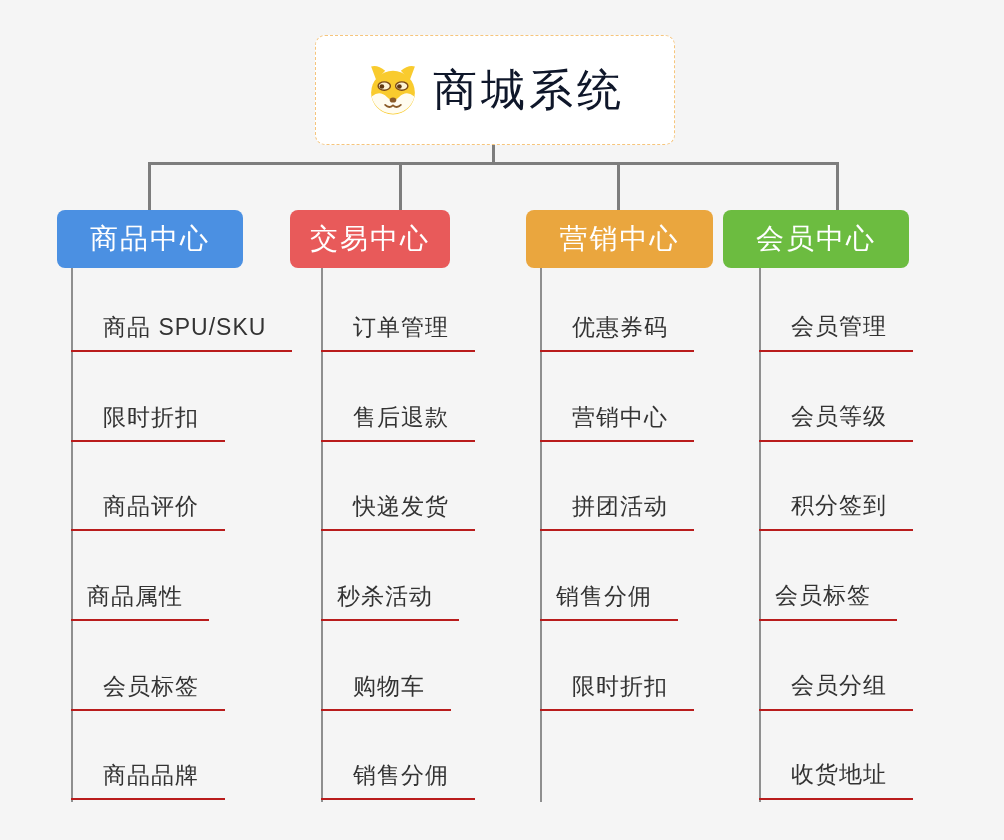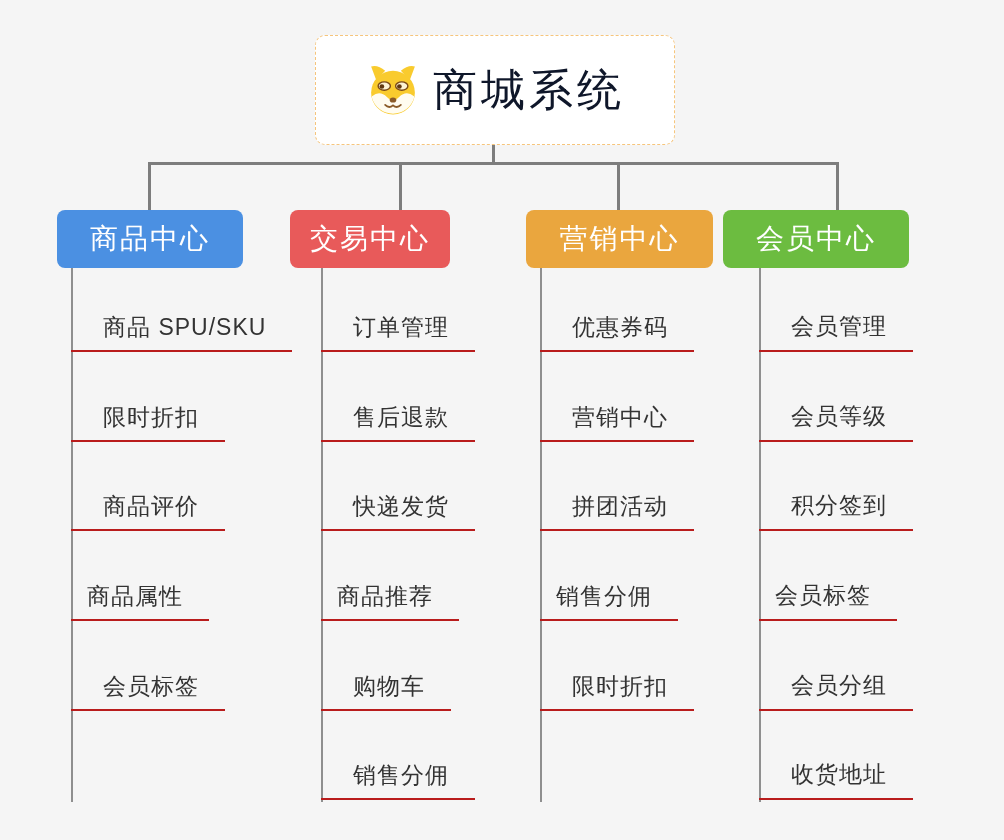--- a/index.html
+++ b/index.html
@@ -98,25 +98,26 @@
   <div class="spine cx0"></div>
   <div class="spine cx1"></div>
   <div class="spine cx2"></div>
   <div class="spine cx3"></div>
 
   <div class="leaf cx0 ry0">商品 SPU/SKU</div>
   <div class="leaf cx0 ry1">限时折扣</div>
   <div class="leaf cx0 ry2">商品评价</div>
   <div class="leaf cx0 ry3">商品属性</div>
   <div class="leaf cx0 ry4">会员标签</div>
+  <div class="leaf cx0 ry5">商品品牌</div>
 
   <div class="leaf cx1 ry0">订单管理</div>
   <div class="leaf cx1 ry1">售后退款</div>
   <div class="leaf cx1 ry2">快递发货</div>
-  <div class="leaf cx1 ry3">商品推荐</div>
+  <div class="leaf cx1 ry3">秒杀活动</div>
   <div class="leaf cx1 ry4">购物车</div>
   <div class="leaf cx1 ry5">销售分佣</div>
 
   <div class="leaf cx2 ry0">优惠券码</div>
   <div class="leaf cx2 ry1">营销中心</div>
   <div class="leaf cx2 ry2">拼团活动</div>
   <div class="leaf cx2 ry3">销售分佣</div>
   <div class="leaf cx2 ry4">限时折扣</div>
 
   <div class="leaf cx3 ry0">会员管理</div>

